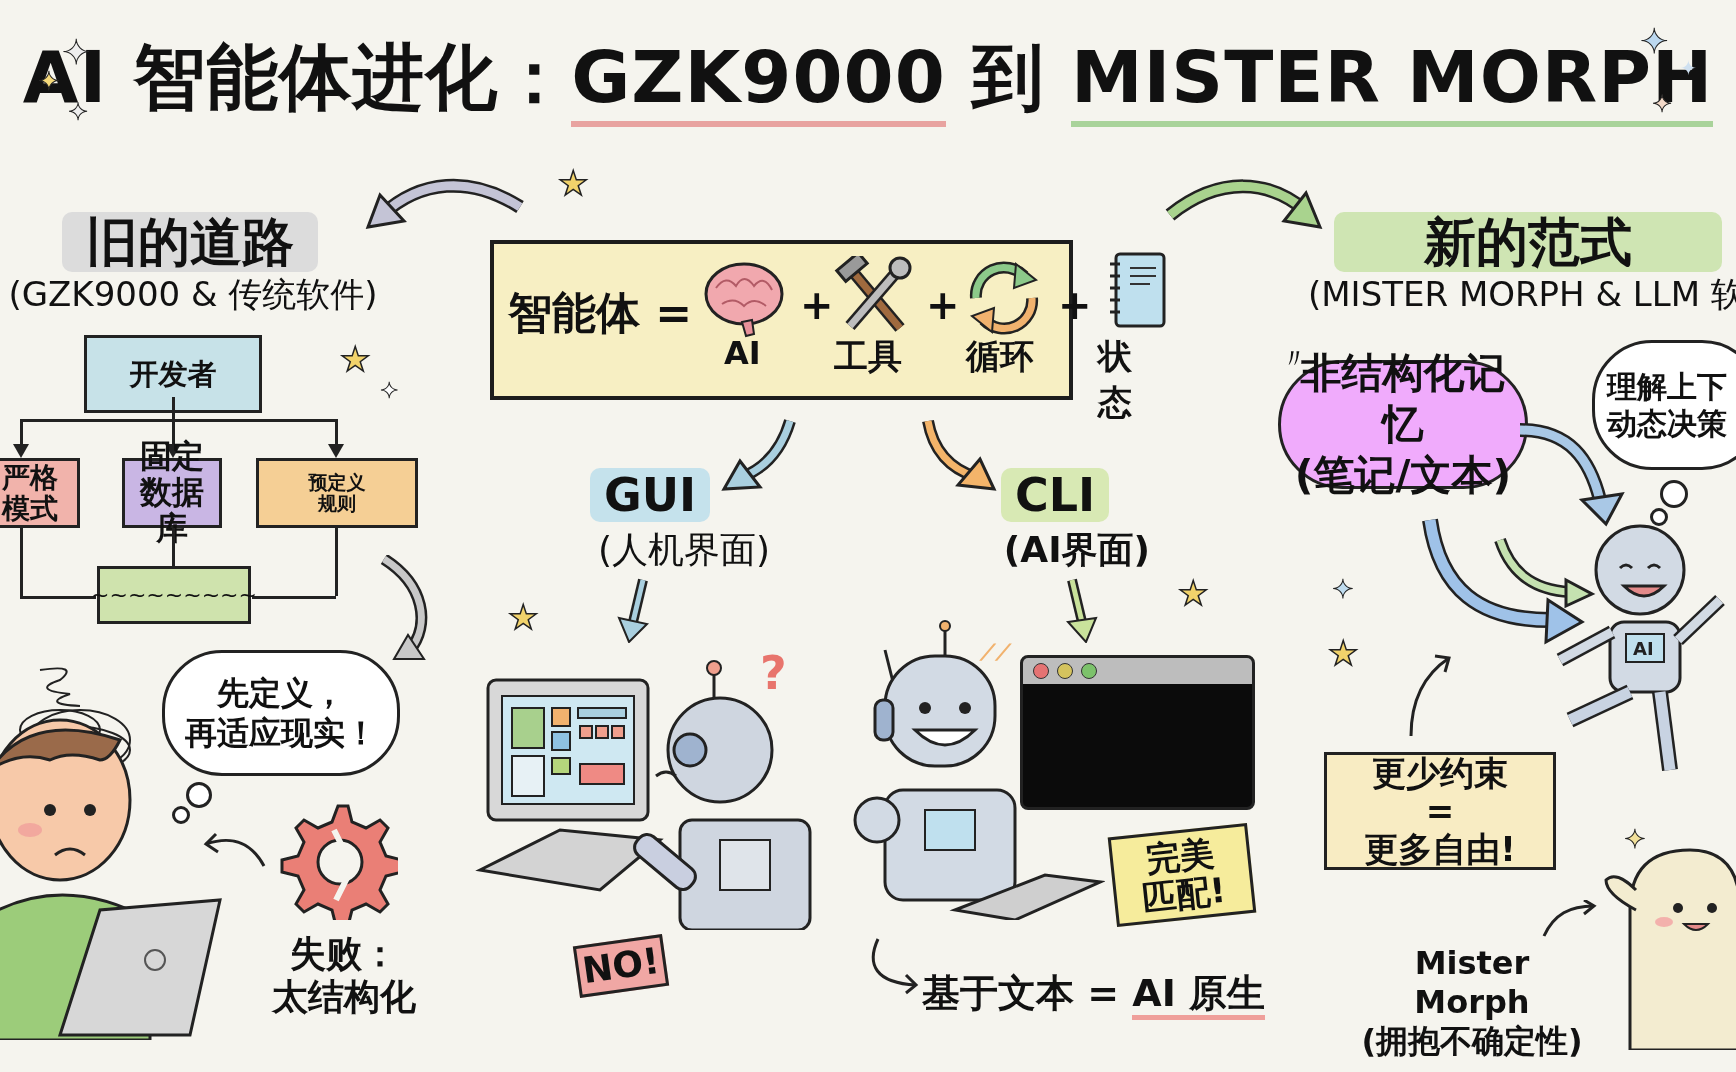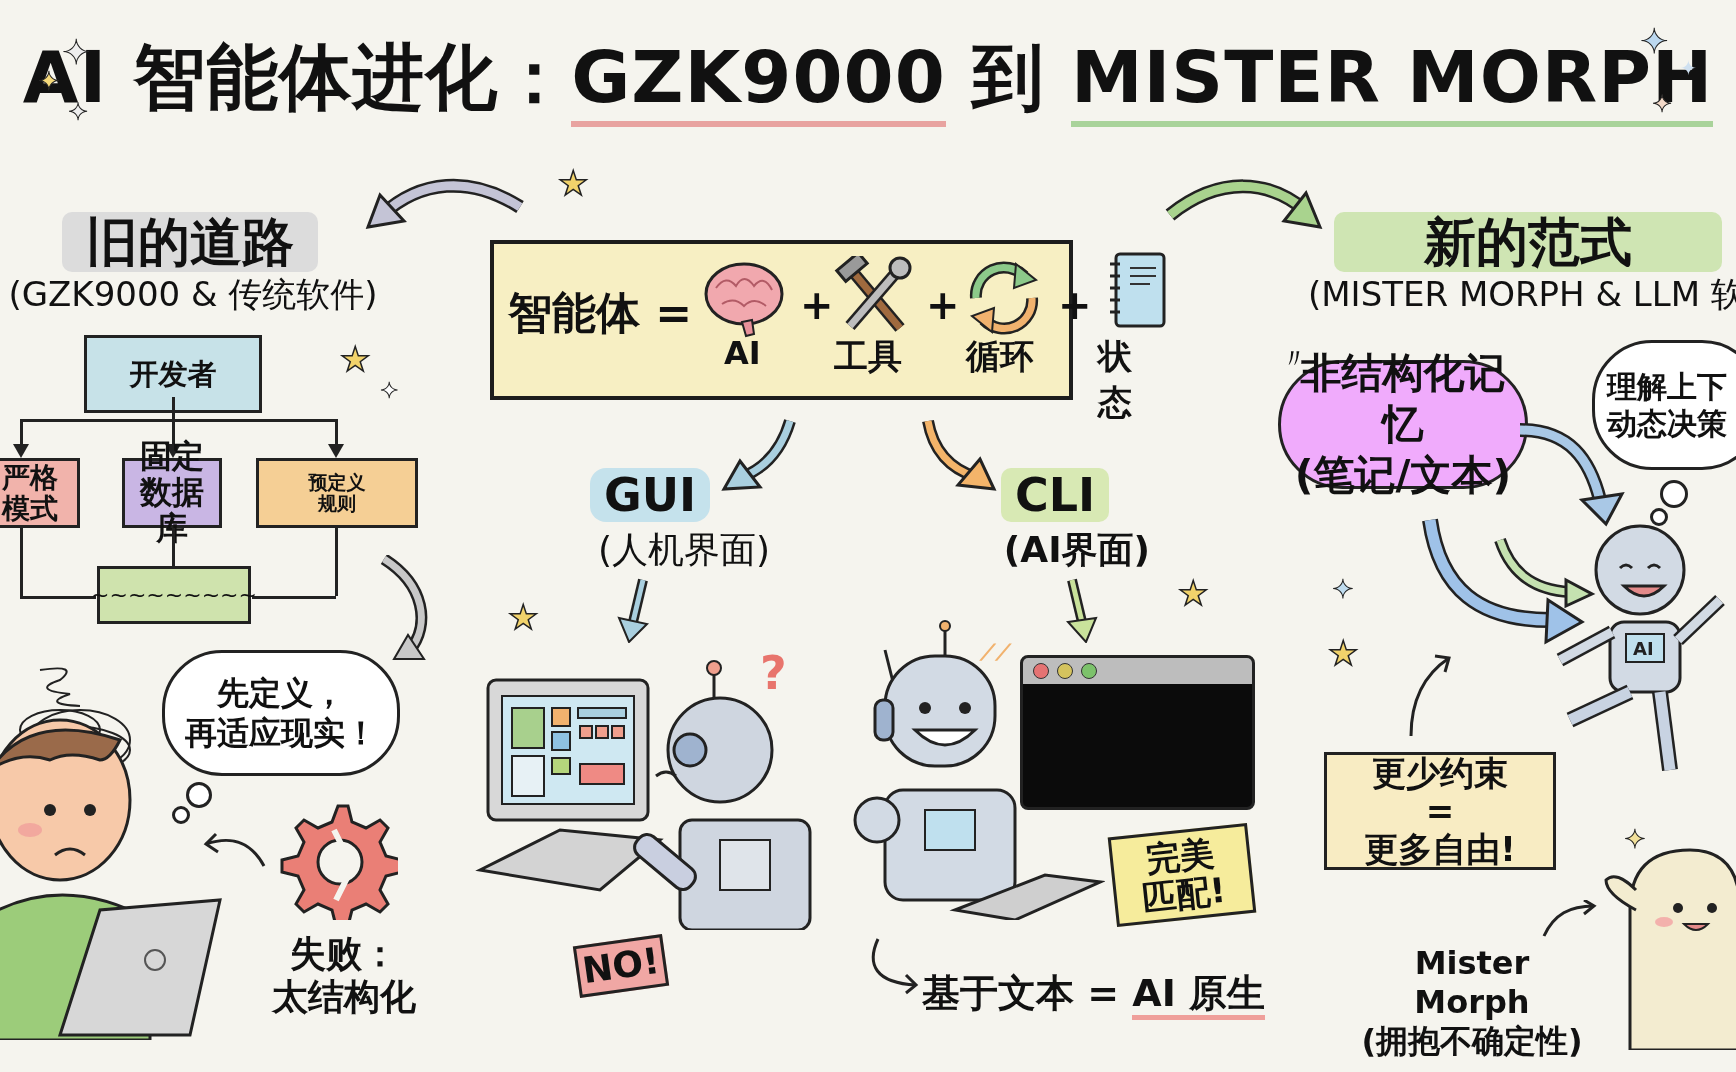--- a/index.html
+++ b/index.html
@@ -178,21 +178,21 @@
   </svg>
   <div class="f-item" style="left:604px;top:90px;font-size:34px;">状态</div>
 </div>
 
 <svg class="abs" style="left:720px;top:415px;" width="80" height="80">
   <path d="M70 6 C60 40 40 55 22 62" fill="none" stroke="#222" stroke-width="12"></path>
   <path d="M70 6 C60 40 40 55 22 62" fill="none" stroke="#a9cfdf" stroke-width="7"></path>
   <polygon points="4,74 20,46 40,72" fill="#a9cfdf" stroke="#222" stroke-width="3"></polygon>
 </svg>
 <div class="abs" style="left:560px;top:468px;width:180px;text-align:center;font-size:46px;font-weight:bold;">
-  <span style="background:#c5e2ec;padding:0 14px;border-radius:16px;">GUI</span>
+  <span style="background:#c5e2ec;padding:0 14px;border-radius:10px;">GUI</span>
 </div>
 <div class="abs" style="left:540px;top:526px;width:230px;text-align:right;font-size:36px;font-weight:normal;">(人机界面)</div>
 <svg class="abs" style="left:615px;top:578px;" width="40" height="65">
   <line x1="28" y1="2" x2="18" y2="44" stroke="#222" stroke-width="10"></line>
     <line x1="28" y1="2" x2="18" y2="44" stroke="#a9cfdf" stroke-width="5"></line>
   <polygon points="4,40 32,46 14,64" fill="#a9cfdf" stroke="#222" stroke-width="2"></polygon>
 </svg>
 <div class="star" style="left:508px;top:600px;">★</div>
 
 <svg class="abs" style="left:470px;top:640px;" width="360" height="290">

